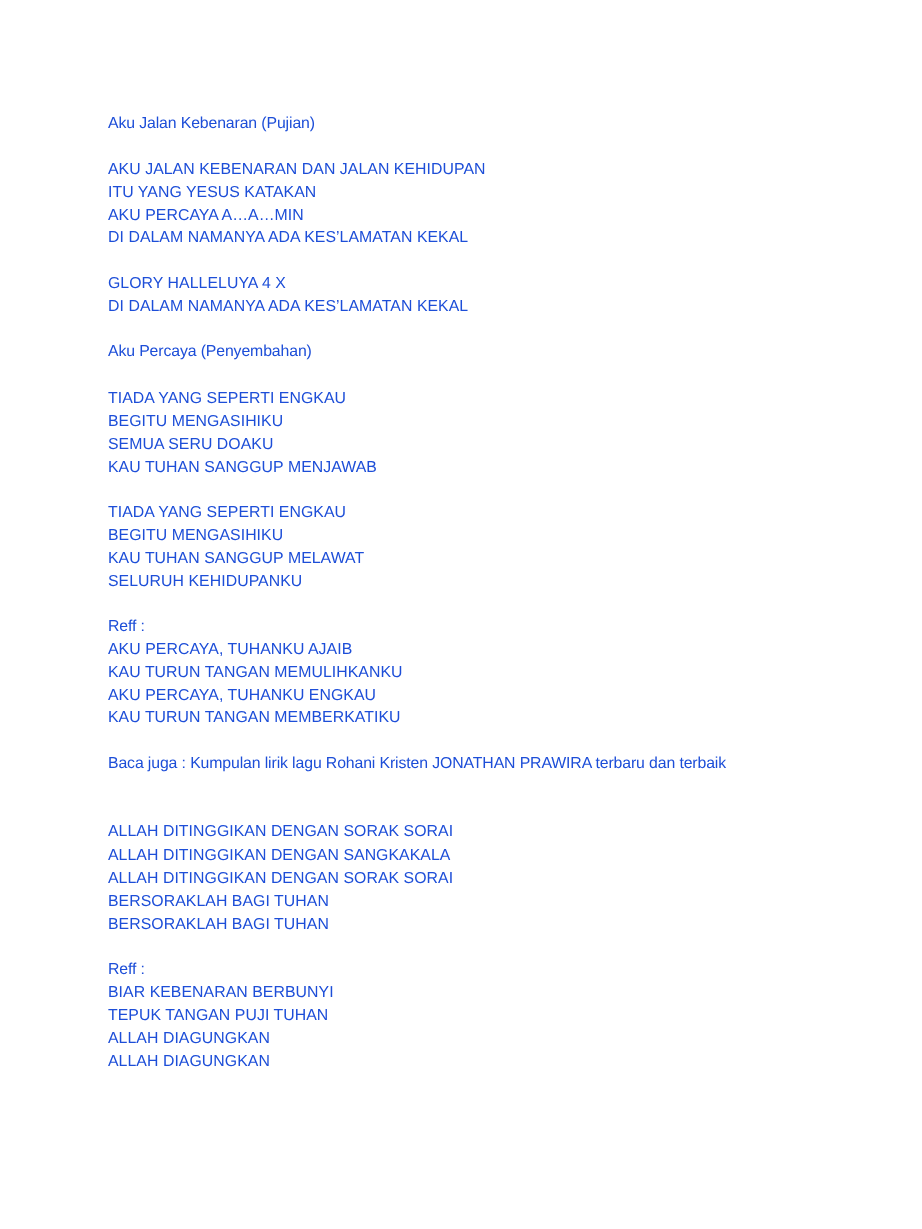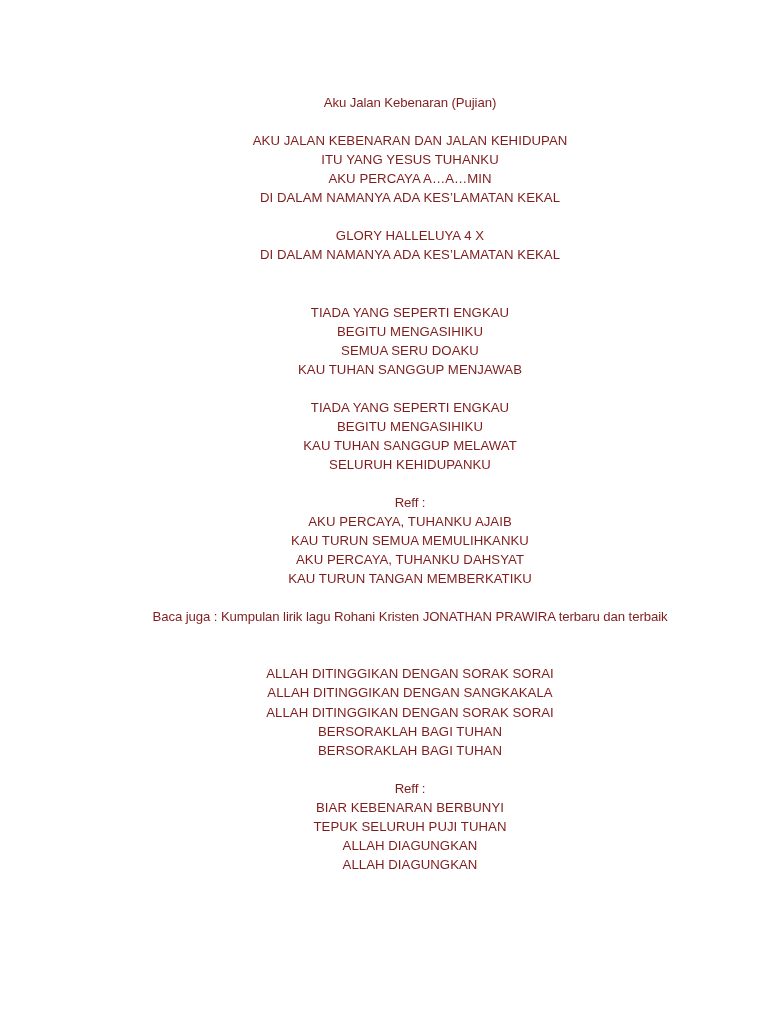--- a/index.html
+++ b/index.html
@@ -22,23 +22,22 @@
       background: #ffffff;
     }
     .content {
       position: absolute;
       left: 90px;
       top: 93px;
       width: 640px;
       font-family: "Liberation Sans", sans-serif;
       font-size: 13.2px;
       line-height: 19.05px;
-      color: #7f1d1d;
+      color: #1d4ed8;
       letter-spacing: -0.1px;
-      text-align: center;
     }
     .line {
       display: block;
       height: 19.05px;
       white-space: nowrap;
     }
     .blank {
       display: block;
       height: 19.05px;
     }
@@ -49,69 +48,70 @@
 </head>
 <body>
 
 <div class="page">
   <div class="content">
 
     <span class="line">Aku Jalan Kebenaran (Pujian)</span>
     <span class="blank"></span>
     <div>
       <span class="line caps">AKU JALAN KEBENARAN DAN JALAN KEHIDUPAN</span>
-      <span class="line caps">ITU YANG YESUS TUHANKU</span>
+      <span class="line caps">ITU YANG YESUS KATAKAN</span>
       <span class="line caps">AKU PERCAYA A…A…MIN</span>
       <span class="line caps">DI DALAM NAMANYA ADA KES’LAMATAN KEKAL</span>
     </div>
     <span class="blank"></span>
     <div>
       <span class="line caps">GLORY HALLELUYA 4 X</span>
       <span class="line caps">DI DALAM NAMANYA ADA KES’LAMATAN KEKAL</span>
     </div>
     <span class="blank"></span>
 
+    <span class="line">Aku Percaya (Penyembahan)</span>
     <span class="blank"></span>
     <div>
       <span class="line caps">TIADA YANG SEPERTI ENGKAU</span>
       <span class="line caps">BEGITU MENGASIHIKU</span>
       <span class="line caps">SEMUA SERU DOAKU</span>
       <span class="line caps">KAU TUHAN SANGGUP MENJAWAB</span>
     </div>
     <span class="blank"></span>
     <div>
       <span class="line caps">TIADA YANG SEPERTI ENGKAU</span>
       <span class="line caps">BEGITU MENGASIHIKU</span>
       <span class="line caps">KAU TUHAN SANGGUP MELAWAT</span>
       <span class="line caps">SELURUH KEHIDUPANKU</span>
     </div>
     <span class="blank"></span>
     <div>
       <span class="line">Reff :</span>
       <span class="line caps">AKU PERCAYA, TUHANKU AJAIB</span>
-      <span class="line caps">KAU TURUN SEMUA MEMULIHKANKU</span>
-      <span class="line caps">AKU PERCAYA, TUHANKU DAHSYAT</span>
+      <span class="line caps">KAU TURUN TANGAN MEMULIHKANKU</span>
+      <span class="line caps">AKU PERCAYA, TUHANKU ENGKAU</span>
       <span class="line caps">KAU TURUN TANGAN MEMBERKATIKU</span>
     </div>
     <span class="blank"></span>
 
     <span class="line">Baca juga : Kumpulan lirik lagu Rohani Kristen JONATHAN PRAWIRA terbaru dan terbaik</span>
     <span class="blank"></span>
 
     <span class="blank"></span>
     <div>
       <span class="line caps">ALLAH DITINGGIKAN DENGAN SORAK SORAI</span>
       <span class="line caps">ALLAH DITINGGIKAN DENGAN SANGKAKALA</span>
       <span class="line caps">ALLAH DITINGGIKAN DENGAN SORAK SORAI</span>
       <span class="line caps">BERSORAKLAH BAGI TUHAN</span>
       <span class="line caps">BERSORAKLAH BAGI TUHAN</span>
     </div>
     <span class="blank"></span>
     <div>
       <span class="line">Reff :</span>
       <span class="line caps">BIAR KEBENARAN BERBUNYI</span>
-      <span class="line caps">TEPUK SELURUH PUJI TUHAN</span>
+      <span class="line caps">TEPUK TANGAN PUJI TUHAN</span>
       <span class="line caps">ALLAH DIAGUNGKAN</span>
       <span class="line caps">ALLAH DIAGUNGKAN</span>
     </div>
 
   </div>
 </div>
 
 </body></html>

